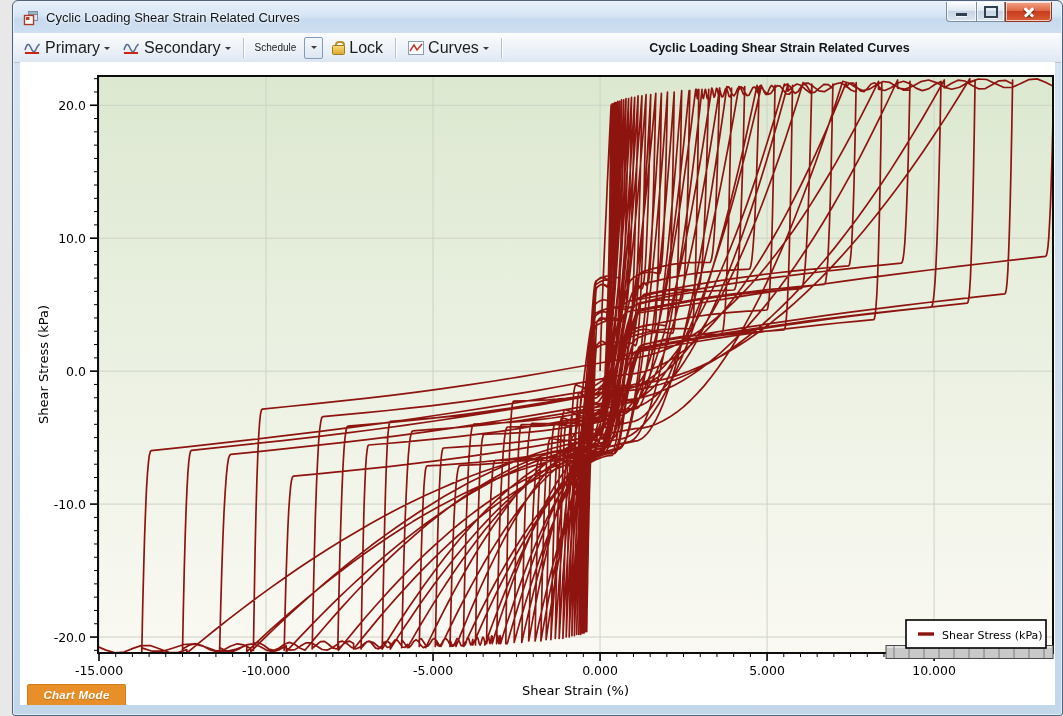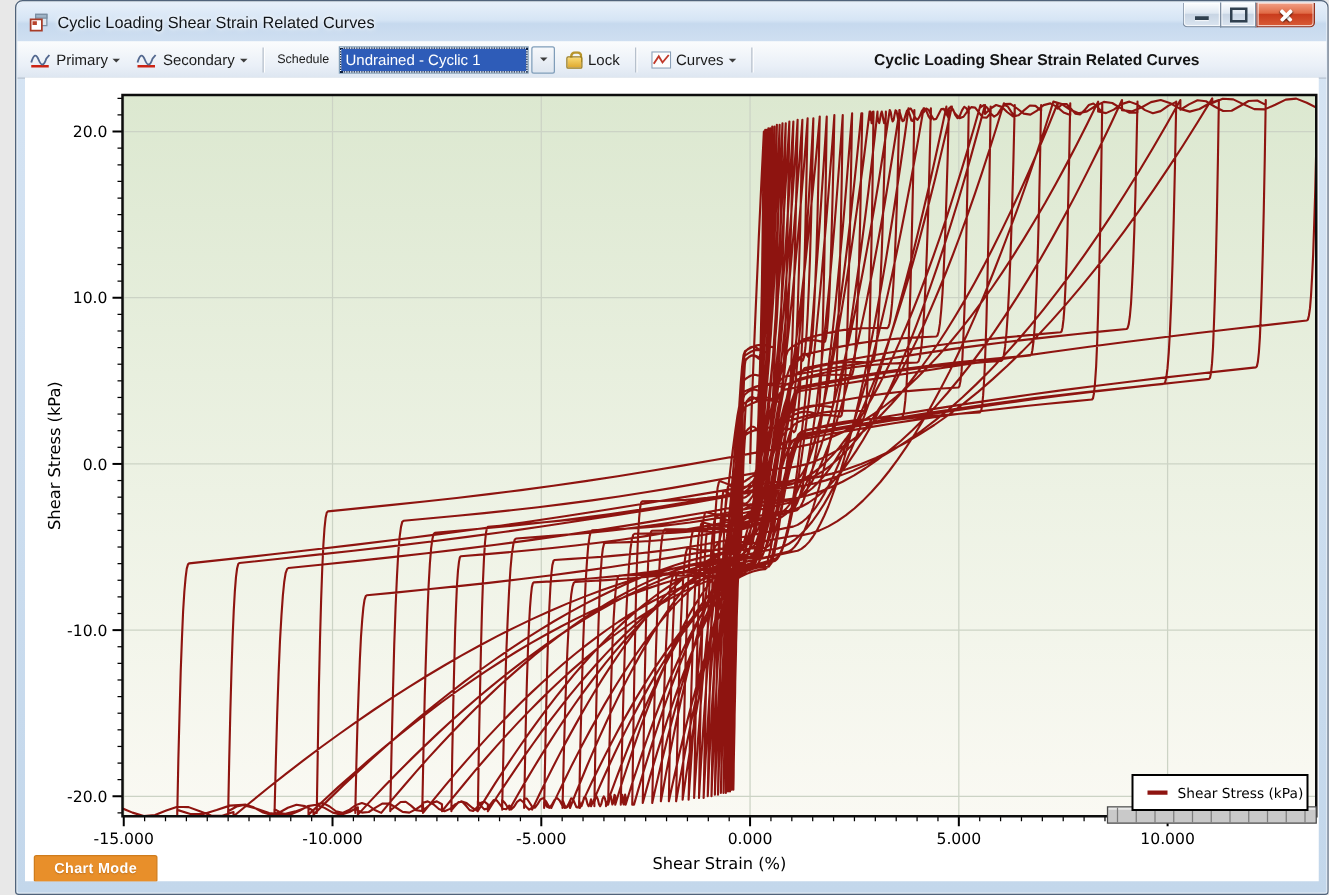--- a/index.html
+++ b/index.html
@@ -21,42 +21,42 @@
            background:linear-gradient(#f2a389 0%,#e06a45 45%,#c93c1d 50%,#d95b36 100%);}
   .glyph-min{width:11px;height:3px;background:#30404f;box-shadow:0 1px 0 rgba(255,255,255,.7);margin-top:6px;}
   .glyph-max{width:10px;height:8px;border:2px solid #30404f;box-shadow:0 1px 0 rgba(255,255,255,.6);}
   .glyph-x{position:relative;width:12px;height:12px;}
   .glyph-x span{position:absolute;left:0;top:5px;width:12px;height:2.6px;background:#fff;border-radius:1px;
                 box-shadow:0 1px 1px rgba(0,0,0,.45);}
   .glyph-x span:first-child{transform:rotate(45deg);} .glyph-x span:last-child{transform:rotate(-45deg);}
   
   .toolbar{position:absolute;left:1px;right:1px;top:32px;height:29px;display:flex;align-items:center;
            background:linear-gradient(#fbfcfd,#e9eff7 70%,#dde6f1);border-bottom:1px solid #b9c3d0;padding:0 6px;gap:5px;}
-  .tb-item{display:flex;align-items:center;gap:4px;padding:2px 4px;border-radius:2px;font-size:12px;color:#1c1c1c;white-space:nowrap;}
+  .tb-item{display:flex;align-items:center;gap:4px;padding:2px 4px;border-radius:2px;font-size:16px;color:#1c1c1c;white-space:nowrap;}
   .caret{width:0;height:0;border:3.5px solid transparent;border-top-color:#3c3c3c;margin-top:4px;}
   .tb-sep{width:1px;height:20px;background:#b6c0cc;box-shadow:1px 0 0 #fff;margin:0 3px;}
   .tb-label{font-size:10px;color:#1c1c1c;padding:0 3px;}
   .combo{display:flex;align-items:center;gap:2px;}
   .combo-box{width:148px;height:18px;border:1px solid #7f9db9;background:#fff;padding:1px;}
   .combo-sel{height:100%;background:#2e5cb8;outline:1px dotted #10223f;display:flex;align-items:center;padding:0 3px;}
   .combo-sel span{color:#fff;font-size:12px;white-space:nowrap;overflow:hidden;}
   .combo-arrow{width:17px;height:20px;border:1px solid #7f9db9;border-radius:2px;display:flex;align-items:center;justify-content:center;
                background:linear-gradient(#f6f8fb,#dee6f0);}
   .combo-arrow .caret{margin-top:2px;}
   
   .lock-icon{position:relative;width:13px;height:14px;}
   .lock-icon .shackle{position:absolute;left:2.5px;top:0;width:6px;height:7px;border:2px solid #b7952d;border-bottom:none;border-radius:4px 4px 0 0;}
   .lock-icon .body{position:absolute;left:0;bottom:0;width:11px;height:8px;border:1px solid #9c7d1e;border-radius:1.5px;
                    background:linear-gradient(#f9da74,#dfa92f);}
   .tb-title{flex:1;text-align:center;font-weight:bold;font-size:12.5px;color:#141414;padding-right:6px;}
   
   .content{position:absolute;left:7px;right:7px;top:61px;bottom:10px;background:#fff;overflow:hidden;}
   svg text{font-family:"DejaVu Sans",sans-serif;}
   .chart-mode{position:absolute;left:7px;top:622px;width:97px;height:20px;background:#e88f2a;border:1px solid #cf7c1c;
-              border-radius:2px;color:#fff;font-size:11.5px;font-weight:bold;display:flex;
+              border-radius:2px;color:#fff;font-size:11.5px;font-weight:bold;font-style:italic;display:flex;
               align-items:center;justify-content:center;letter-spacing:.3px;text-shadow:0 1px 1px rgba(120,60,0,.35);}
 </style>
 </head>
 <body>
 
 <div id="stage">
   <div class="window">
 
     <div class="titlebar">
       <svg class="app-icon" viewBox="0 0 16 16">
@@ -95,25 +95,20 @@
         <svg width="17" height="15" viewBox="0 0 17 15">
           <path d="M1,13 H15" stroke="#cc2414" stroke-width="2" fill="none"></path>
           <path d="M1,10 C3,3 5,3 7,8 C9,13 11,13 13,7 L15.5,4" stroke="#53688f" stroke-width="1.5" fill="none"></path>
         </svg>
         <span>Secondary</span>
         <span class="caret"></span>
       </div>
       <div class="tb-sep"></div>
       <span class="tb-label">Schedule</span>
       <div class="combo">
-        <div class="combo-box">
-          <div class="combo-sel">
-              <span>Undrained - Cyclic 1</span>
-            </div>
-        </div>
         <div class="combo-arrow">
           <span class="caret"></span>
         </div>
       </div>
       <div class="tb-item">
         <span class="lock-icon">
             <span class="shackle"></span>
             <span class="body"></span>
           </span>
         <span>Lock</span>

